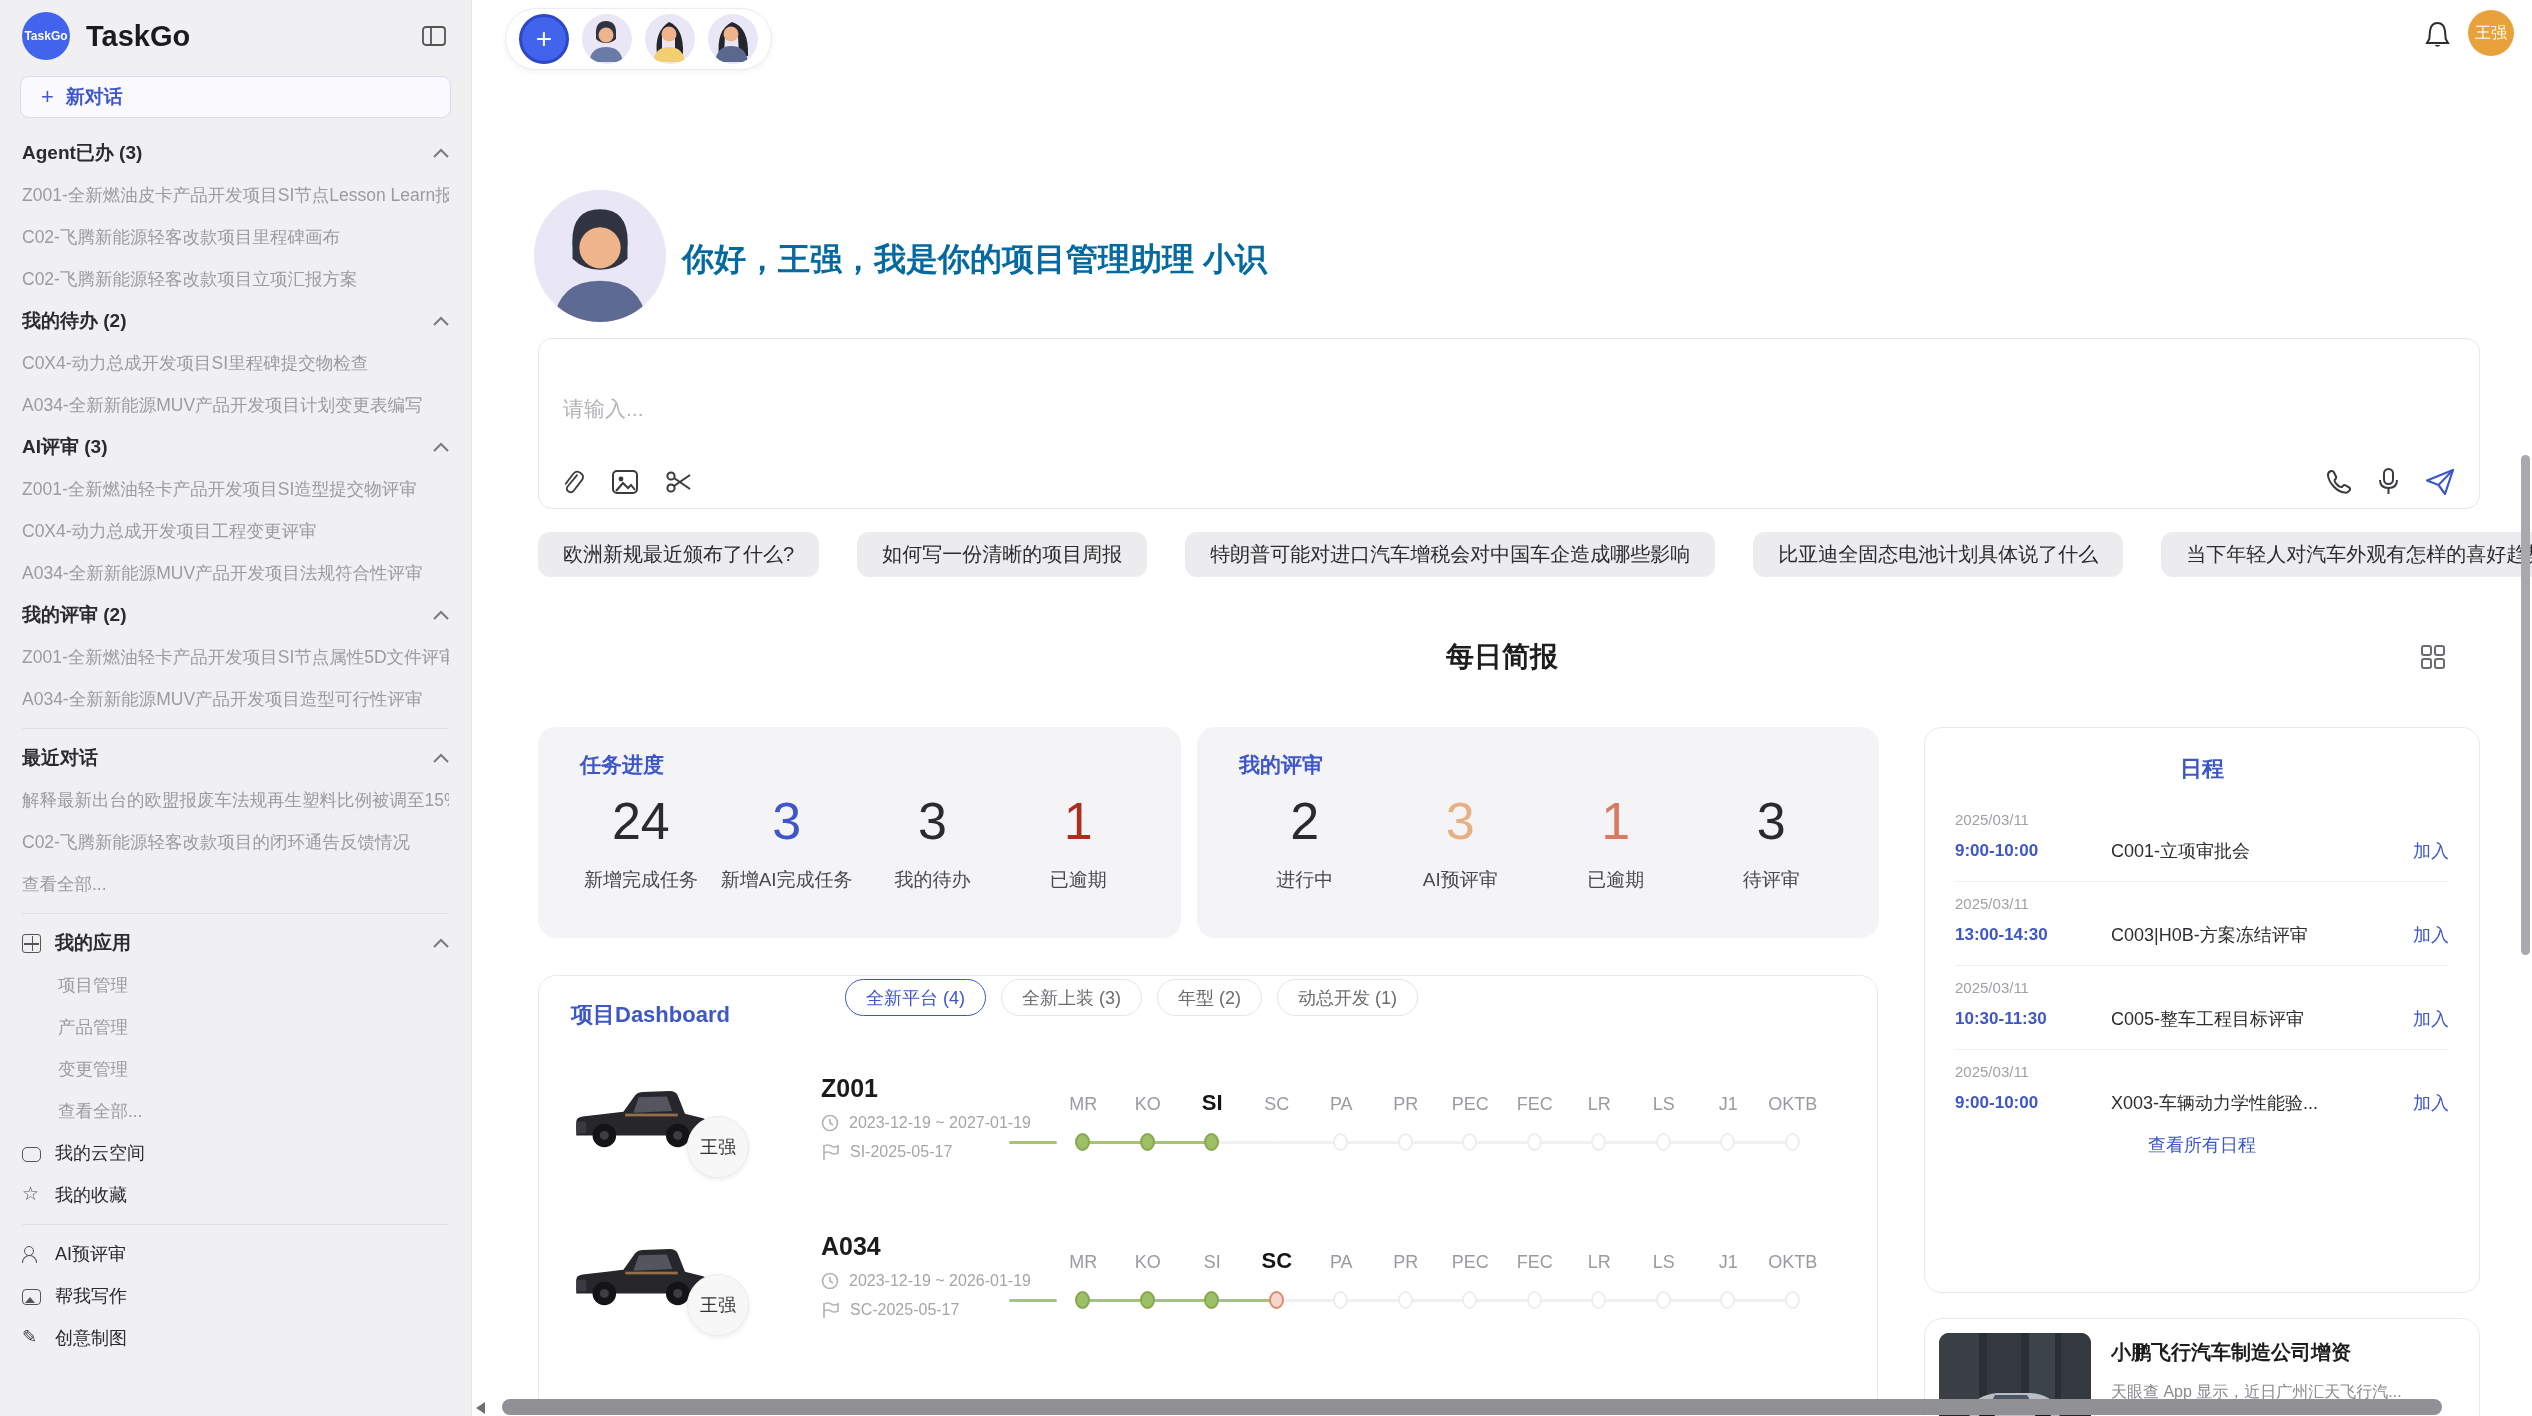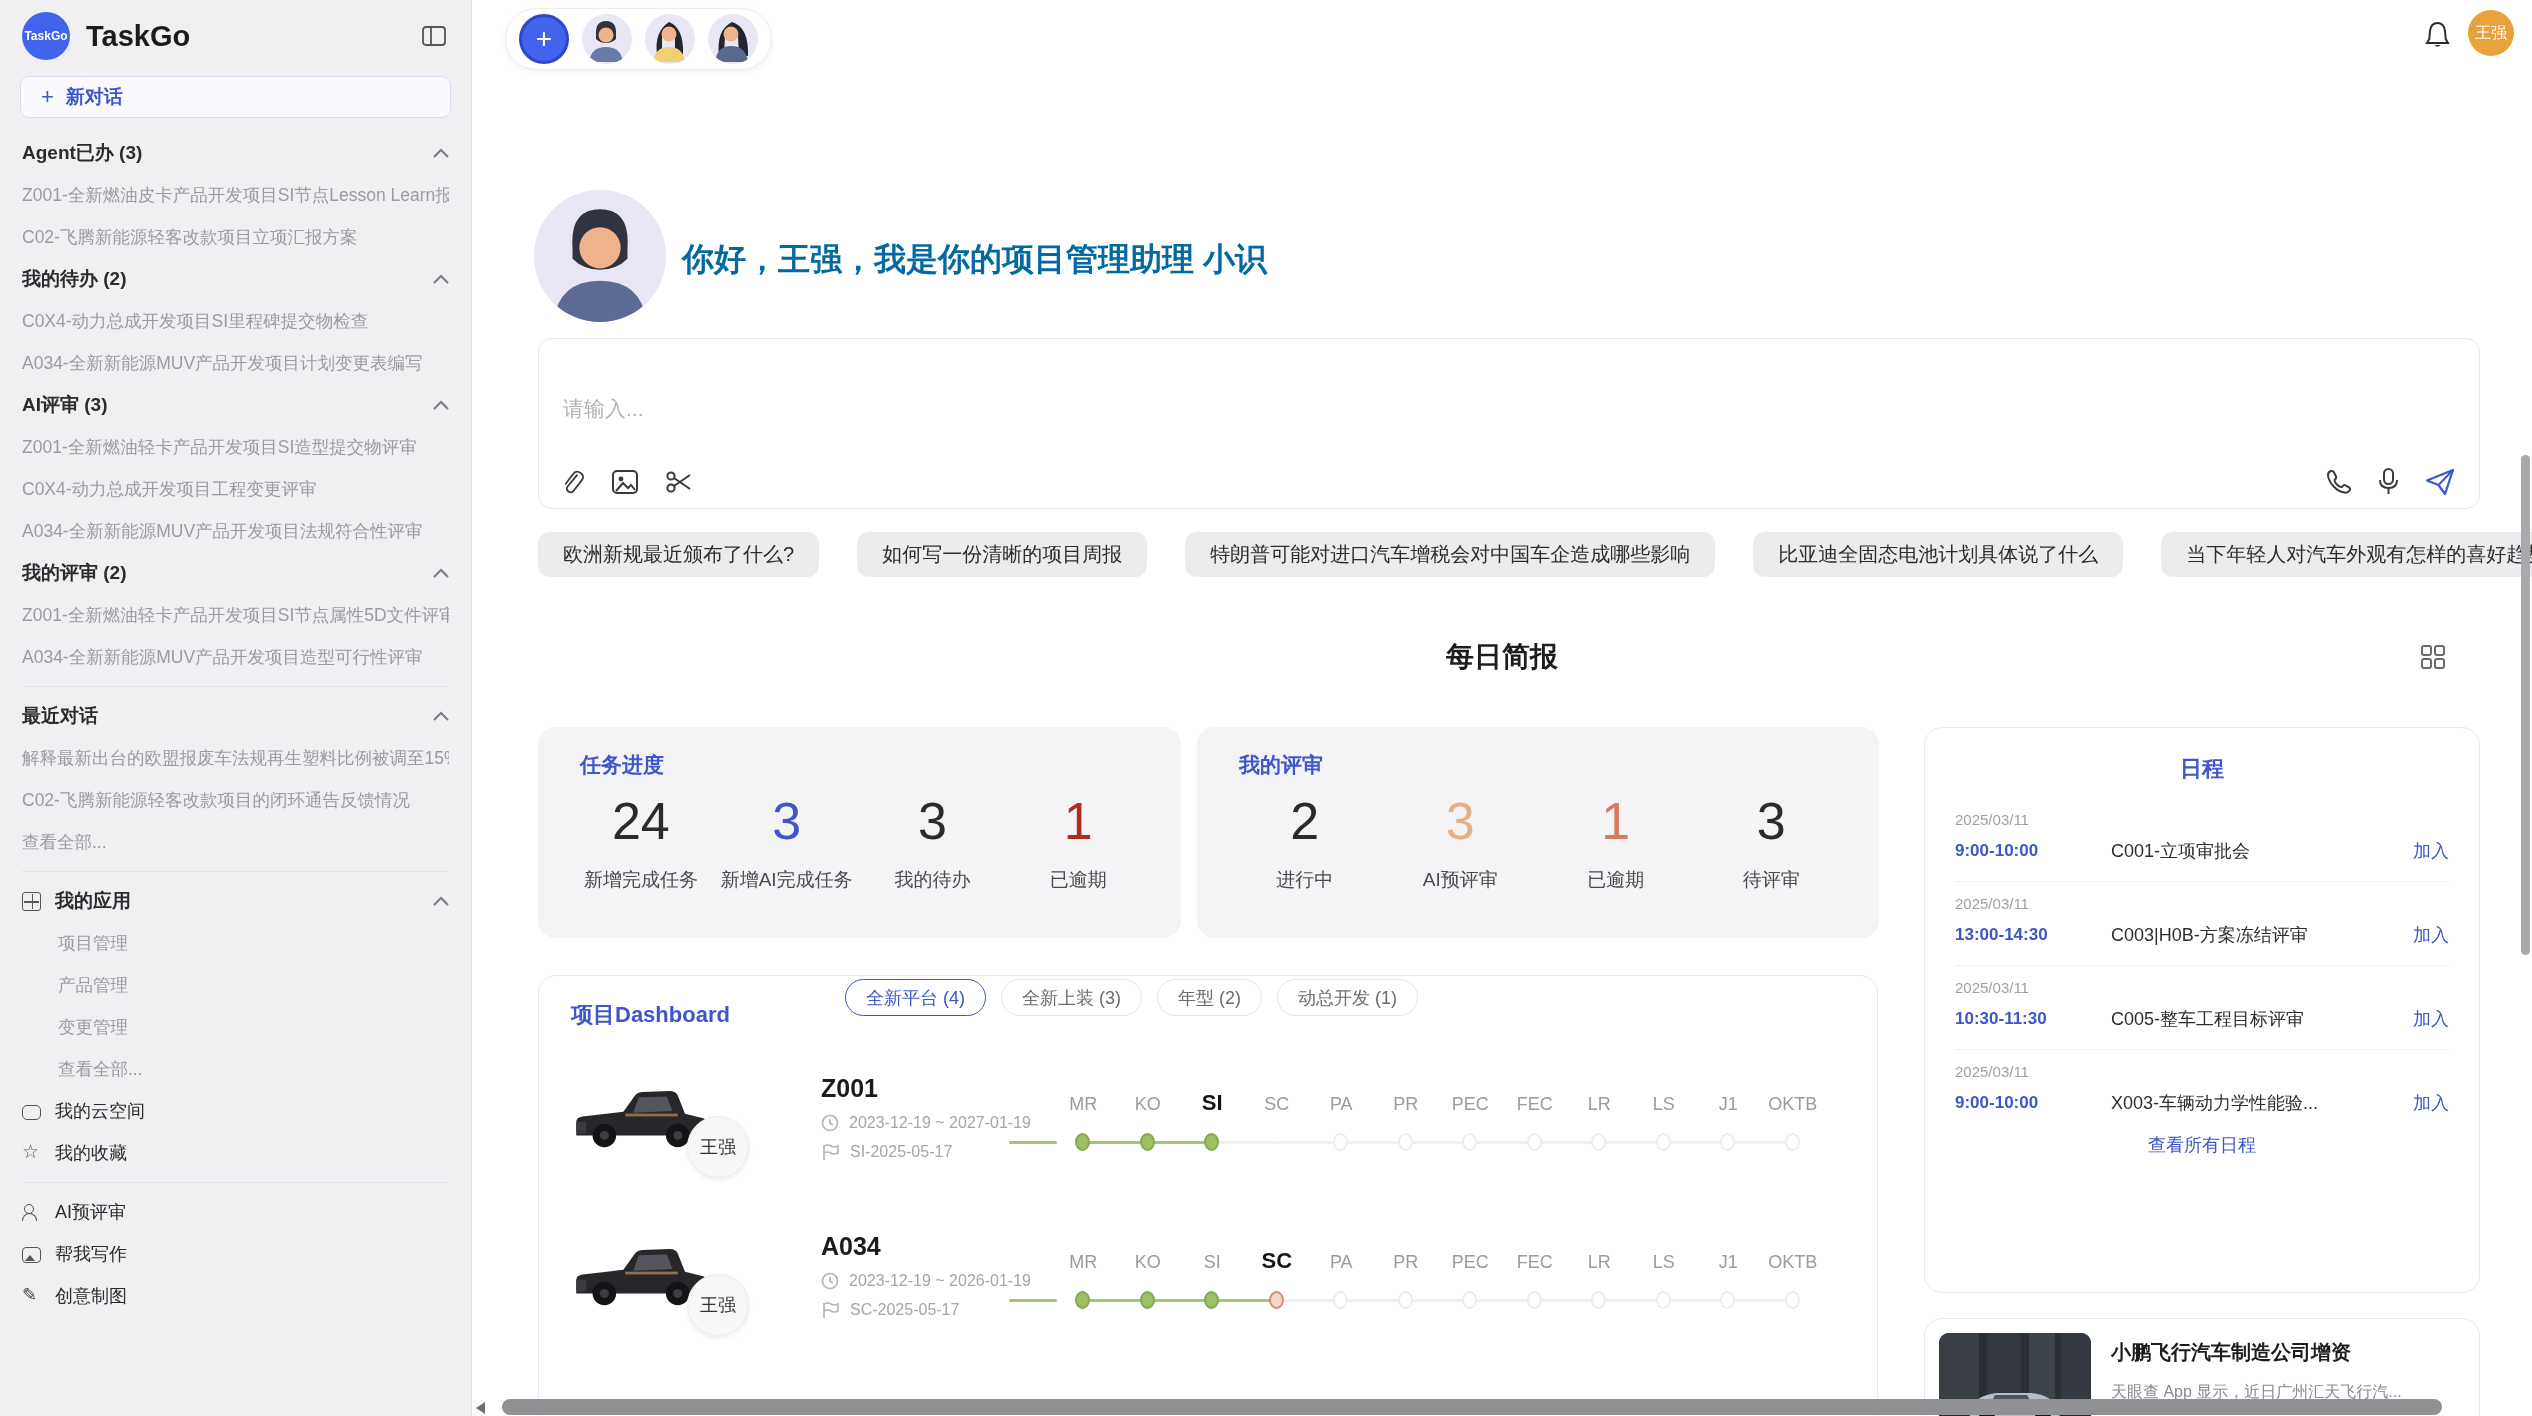--- a/index.html
+++ b/index.html
@@ -160,20 +160,21 @@
 
         <div class="srow s-sec">
           <span>Agent已办 (3)</span>
           <svg class="chev" width="16" height="10" viewBox="0 0 16 10">
             <polyline points="1,9 8,2 15,9"></polyline>
           </svg>
         </div>
 
           <div class="srow s-item">Z001-全新燃油皮卡产品开发项目SI节点Lesson Learn报告</div>
 
+          <div class="srow s-item">C02-飞腾新能源轻客改款项目里程碑画布</div>
 
           <div class="srow s-item">C02-飞腾新能源轻客改款项目立项汇报方案</div>
 
         <div class="srow s-sec">
           <span>我的待办 (2)</span>
           <svg class="chev" width="16" height="10" viewBox="0 0 16 10">
             <polyline points="1,9 8,2 15,9"></polyline>
           </svg>
         </div>
 

